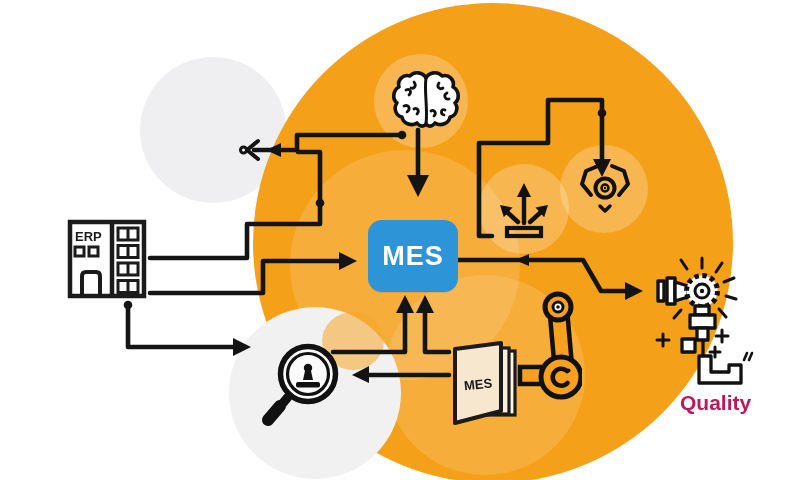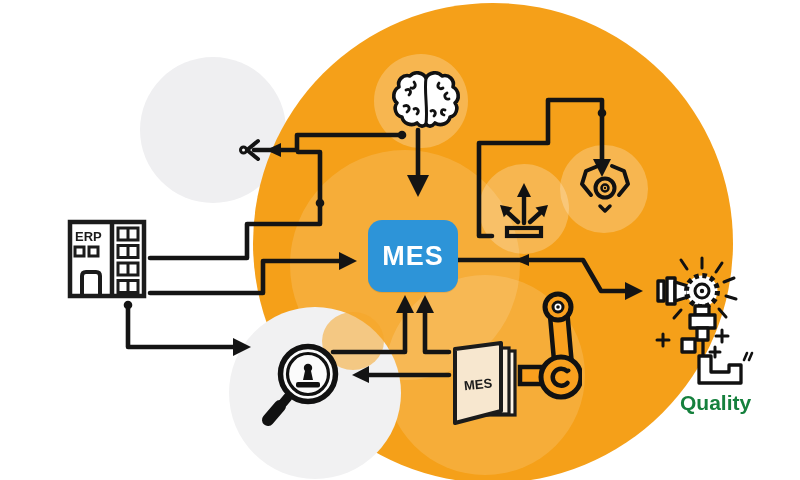--- a/index.html
+++ b/index.html
@@ -19,21 +19,21 @@
   .layer{position:absolute;left:0;top:0;width:800px;height:480px;pointer-events:none;}
   .icon{position:absolute;}
   .mes-box{
     position:absolute;left:368px;top:220px;width:90px;height:72px;
     background:#2D94D8;border-radius:14px;display:flex;align-items:center;justify-content:center;
     color:#fff;font-weight:bold;font-size:27px;letter-spacing:1px;
     box-shadow:0 1px 0 rgba(0,0,0,0.08);
   }
   .quality-label{
     position:absolute;left:680px;top:391px;width:90px;
-    font-size:21px;font-weight:bold;color:#15803d;letter-spacing:0px;
+    font-size:21px;font-weight:bold;color:#be185d;letter-spacing:0px;
   }
   svg{display:block;}
 </style>
 </head>
 <body>
 
 <div class="stage">
 
   <div class="circle gray-top"></div>
 

